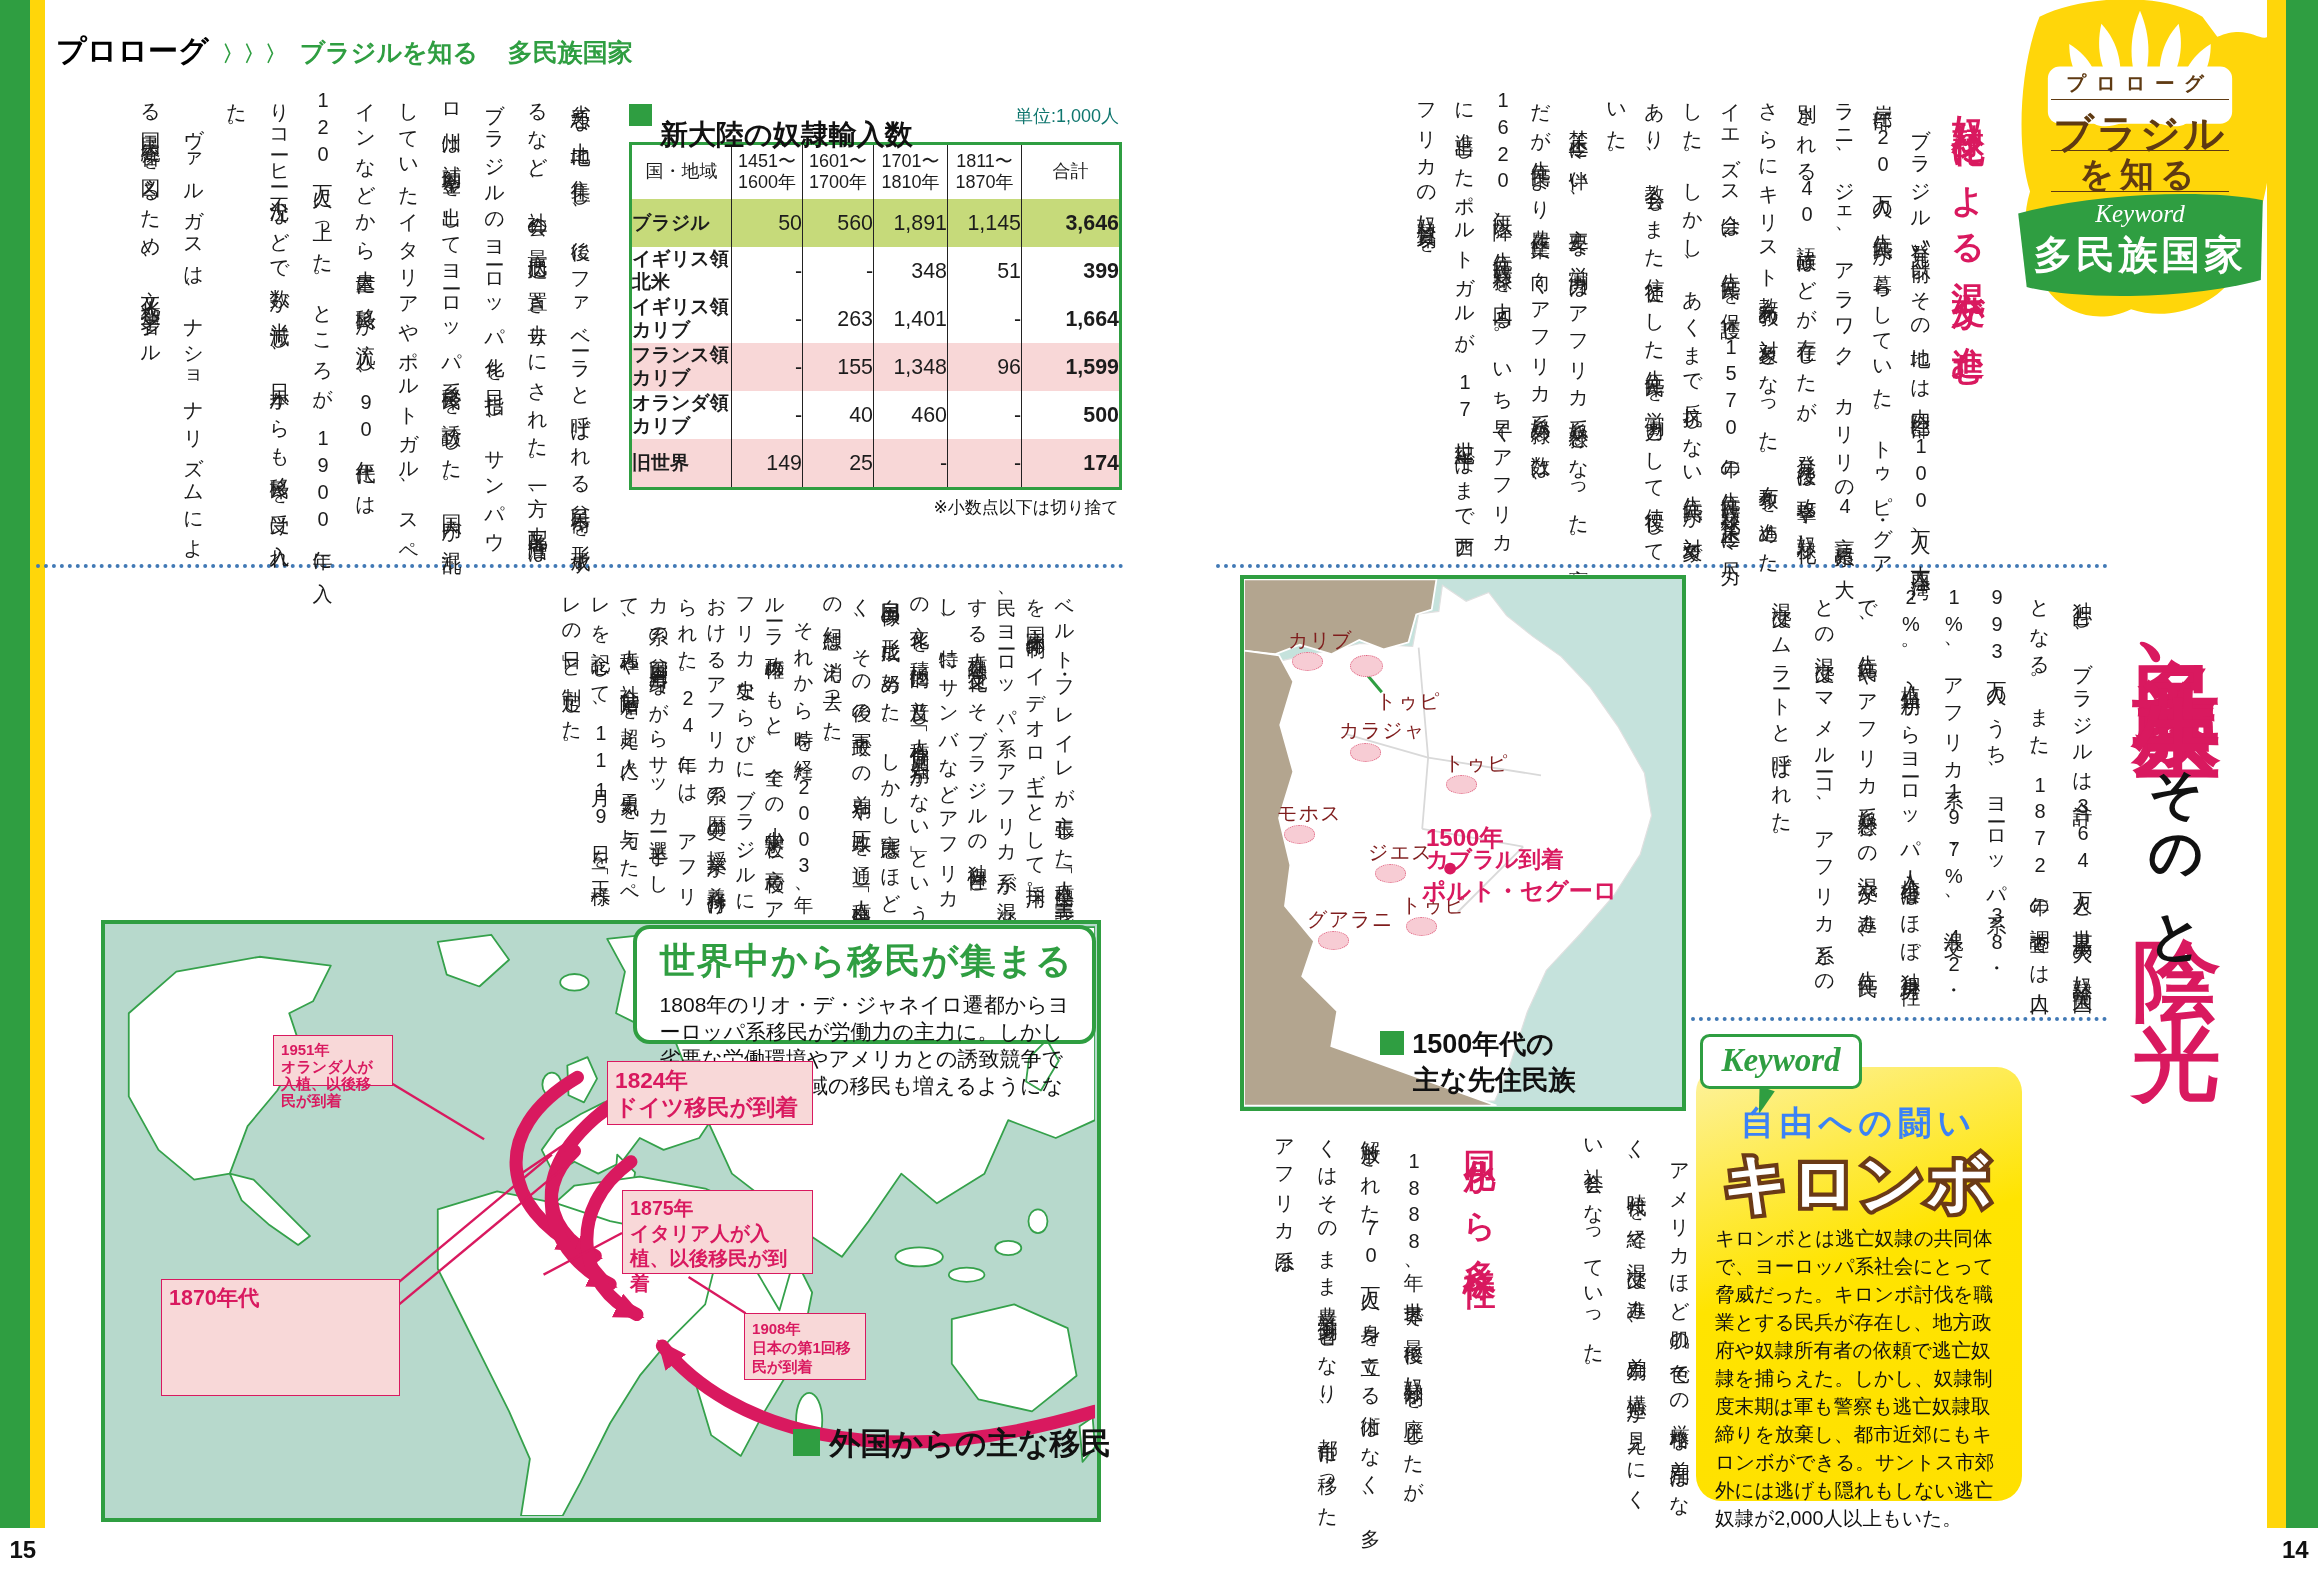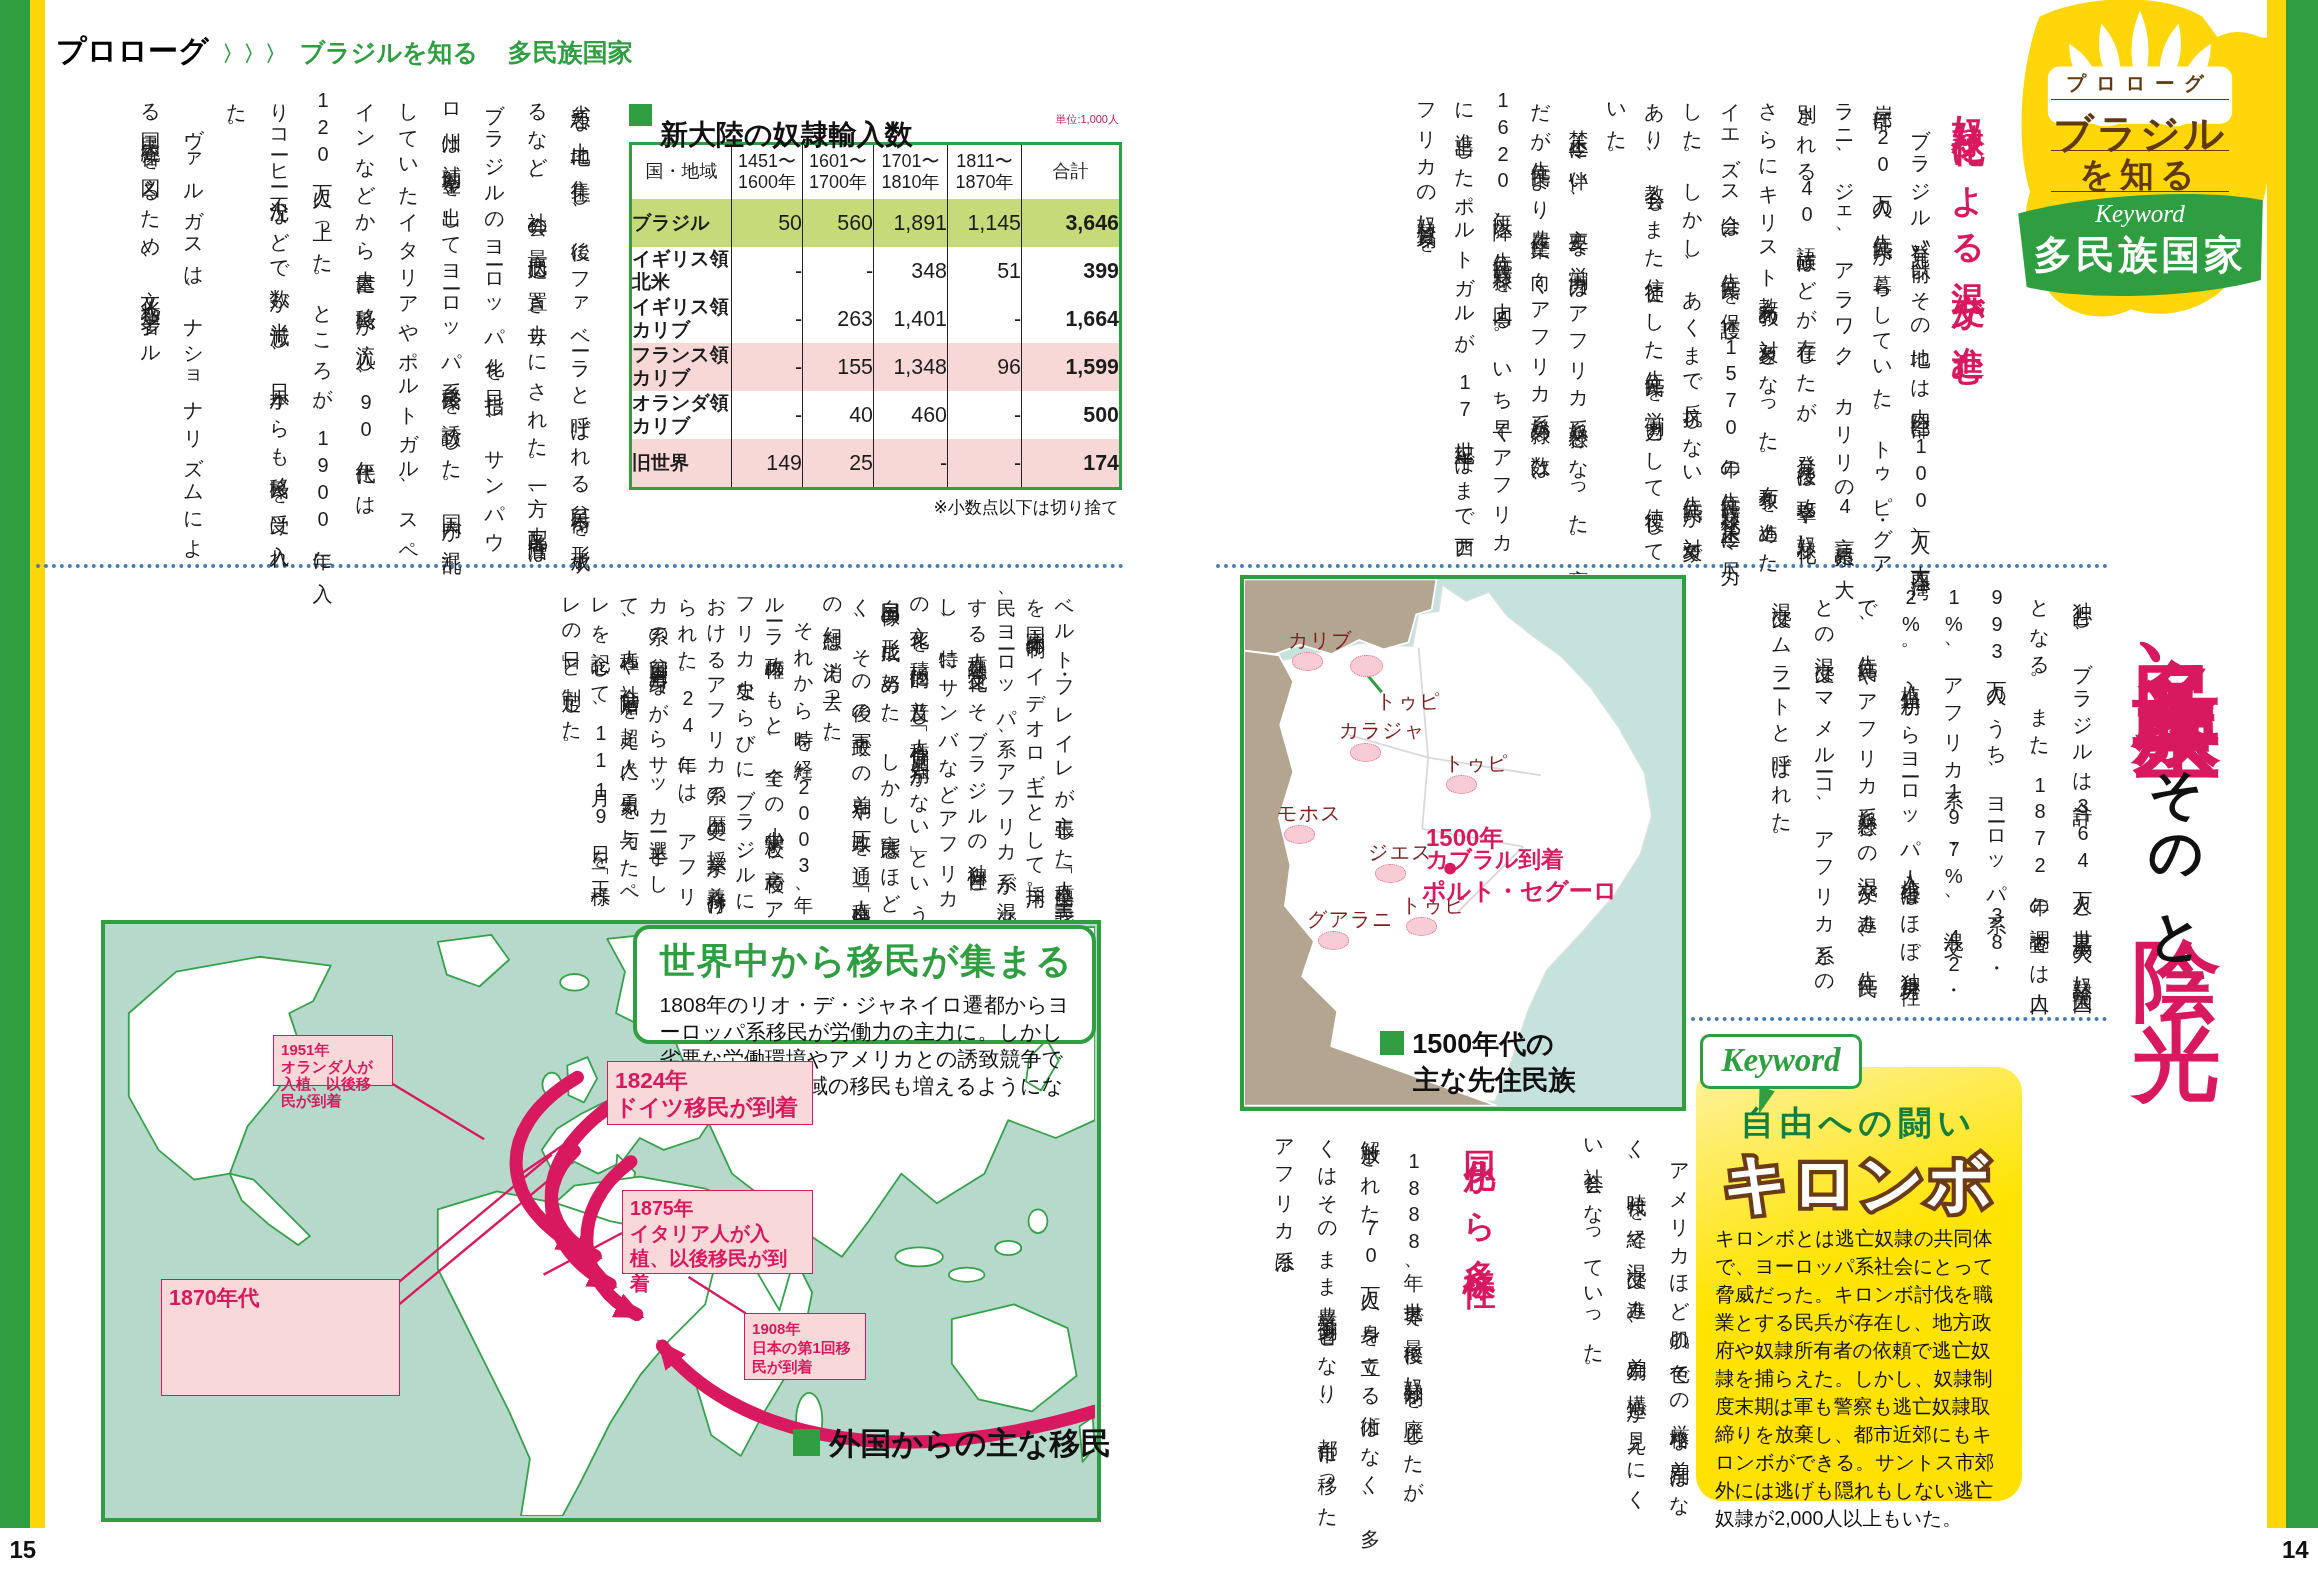--- a/index.html
+++ b/index.html
@@ -52,21 +52,21 @@
   .logo .kw{position:absolute;left:0;top:200px;width:100%;text-align:center;color:#fff;
      font-family:"Liberation Serif","DejaVu Serif",serif;font-style:italic;font-size:25px;}
   .logo .tag{position:absolute;left:0;top:228px;width:100%;text-align:center;color:#fff;
      font-size:39px;font-weight:900;letter-spacing:3.6px;}
 
   
   .tblwrap{left:629px;top:99px;width:490px;}
   .tbl-titlebar{position:relative;height:43px;}
   .tbl-sq{position:absolute;left:0;top:4.8px;width:22.6px;height:22.6px;background:#2f9e41;}
   .tbl-title{position:absolute;left:31px;top:17px;font-size:28px;font-weight:900;color:#111;text-align:right;}
-  .tbl-unit{position:absolute;right:0;top:13px;font-size:11px;color:#be185d;}
+  .tbl-unit{position:absolute;right:0;top:5px;font-size:18px;color:#0f766e;}
   table.slave{border-collapse:collapse;width:490px;border:3.6px solid #2f9e41;table-layout:fixed;}
   table.slave td,table.slave th{border-left:1.2px solid #222;padding:0;vertical-align:middle;}
   table.slave td:first-child,table.slave th:first-child{border-left:none;}
   table.slave th{height:54px;font-size:18px;font-weight:400;text-align:center;line-height:21.4px;}
   table.slave td{height:48px;}
   td.nm{font-size:19px;font-weight:700;padding-left:7.1px;line-height:22.6px;}
   td.num{font-size:21.4px;text-align:right;padding-right:9.5px;font-weight:400;}
   td.tot{font-size:21.4px;text-align:right;padding-right:8.3px;font-weight:900;}
   tr.rg{background:#c6da7a;} tr.rp{background:#f8d7d7;} tr.rw{background:#fff;}
   .tbl-foot{text-align:right;font-size:17px;margin-top:6px;color:#111;}
@@ -84,21 +84,21 @@
   
   .kwbox{left:1696px;top:1067px;width:326px;height:434px;border-radius:25px;
      background:linear-gradient(160deg,#fdf2a0 0%,#ffe400 45%,#ffe000 100%);}
   .kwribbon{left:1700px;top:1034px;width:162px;height:55px;background:#fff;border:3.6px solid #2f9e41;
      border-radius:9.5px;box-sizing:border-box;text-align:center;line-height:46px;
      font-family:"Liberation Serif","DejaVu Serif",serif;font-style:italic;font-weight:700;
      font-size:33px;color:#2f9e41;}
   .kwtail{left:1755px;top:1088px;width:0;height:0;border-left:8.3px solid transparent;
      border-right:8.3px solid transparent;border-top:27px solid #2f9e41;transform:rotate(18deg);}
   .kwkick{left:1696px;top:1101px;width:326px;text-align:center;font-size:33px;font-weight:900;
-     color:#15803d;letter-spacing:6px;}
+     color:#3b82f6;letter-spacing:6px;}
   .kwtitle{left:1696px;top:1140px;width:326px;text-align:center;font-size:64px;font-weight:900;
      color:#fff;-webkit-text-stroke:8.3px #6b3a16;paint-order:stroke;letter-spacing:2.4px;}
   .kwbody{left:1715px;top:1224px;width:293px;font-size:19.6px;line-height:28px;color:#111;}
 
   
   .wmap{left:101px;top:920px;width:1000px;height:602px;border:4.8px solid #2f9e41;box-sizing:border-box;background:#b7d9cc;}
   .wmap svg{position:absolute;left:0;top:0;}
   .wtitle{position:absolute;left:528px;top:1.2px;width:463px;height:119px;background:#fff;
      border:4.2px solid #2f9e41;border-radius:16.6px;box-sizing:border-box;padding:8.3px 0 0 22.6px;}
   .wtitle .tt{font-size:36px;font-weight:900;color:#2f9e41;letter-spacing:1.2px;}

